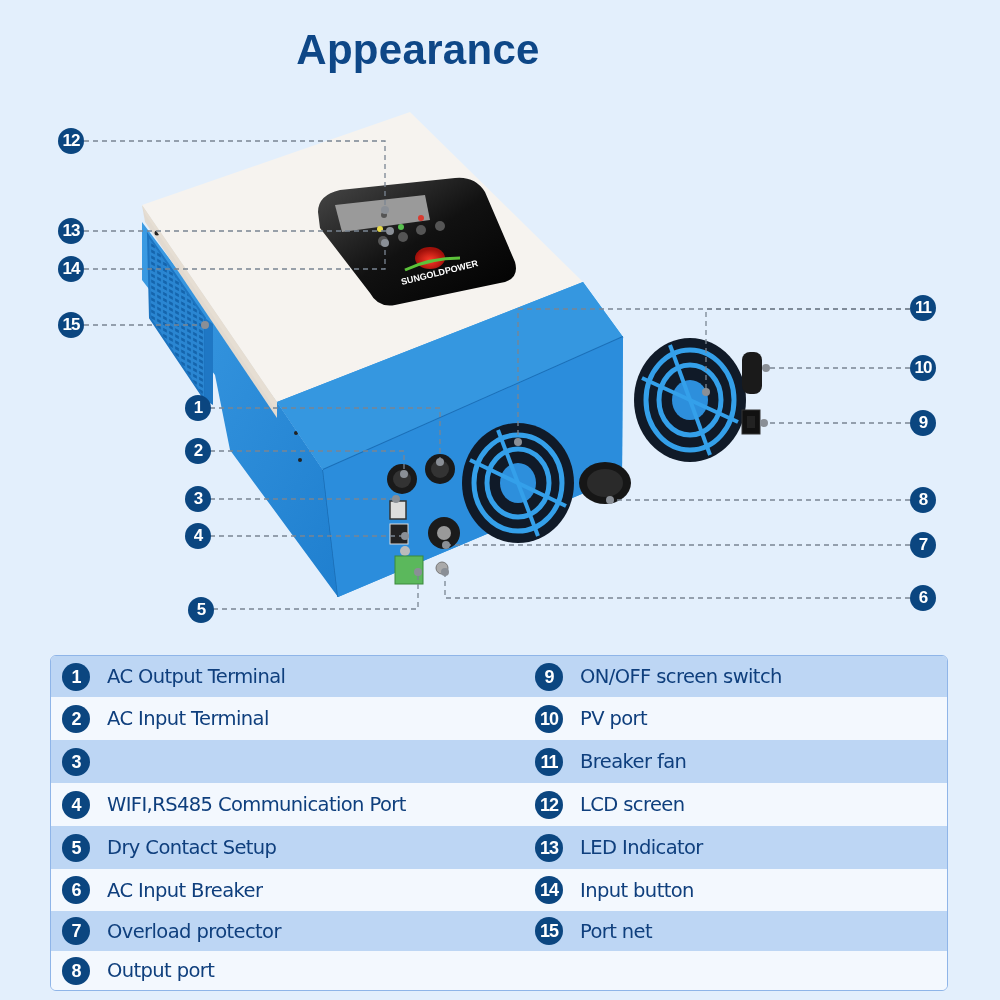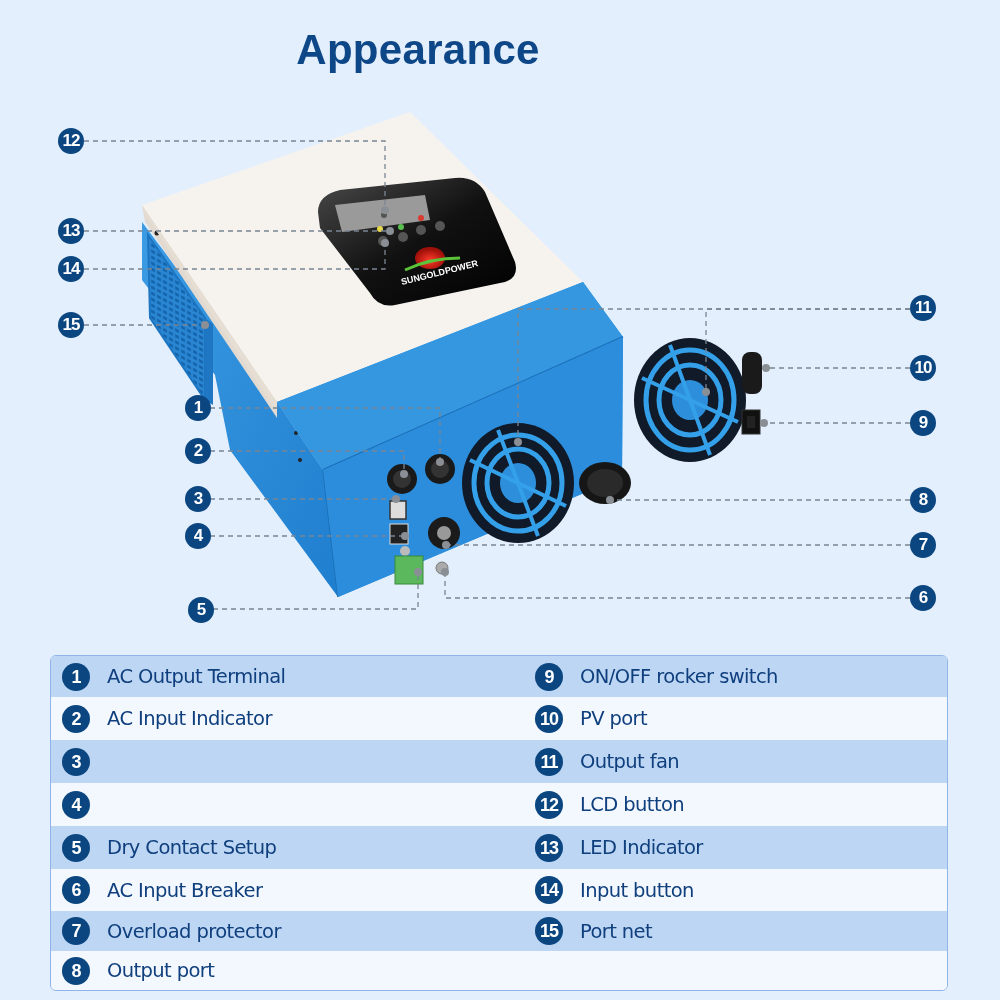--- a/index.html
+++ b/index.html
@@ -220,49 +220,50 @@
 <div class="callout" style="left:910px;top:585px">6</div>
 
 <div class="legend">
   <div class="row blue" style="top:0;height:41px">
     <div class="item" style="left:11px">
         <span class="badge">1</span>
         <span class="label">AC Output Terminal</span>
       </div>
     <div class="item" style="left:484px">
         <span class="badge">9</span>
-        <span class="label">ON/OFF rocker switch</span>
+        <span class="label">ON/OFF screen switch</span>
       </div>
   </div>
   <div class="row white" style="top:41px;height:43px">
     <div class="item" style="left:11px">
         <span class="badge">2</span>
-        <span class="label">AC Input Indicator</span>
+        <span class="label">AC Input Terminal</span>
       </div>
     <div class="item" style="left:484px">
         <span class="badge">10</span>
         <span class="label">PV port</span>
       </div>
   </div>
   <div class="row blue" style="top:84px;height:43px">
     <div class="item" style="left:11px">
         <span class="badge">3</span>
       </div>
     <div class="item" style="left:484px">
         <span class="badge">11</span>
-        <span class="label">Output fan</span>
+        <span class="label">Breaker fan</span>
       </div>
   </div>
   <div class="row white" style="top:127px;height:43px">
     <div class="item" style="left:11px">
         <span class="badge">4</span>
+        <span class="label">WIFI,RS485 Communication Port</span>
       </div>
     <div class="item" style="left:484px">
         <span class="badge">12</span>
-        <span class="label">LCD button</span>
+        <span class="label">LCD screen</span>
       </div>
   </div>
   <div class="row blue" style="top:170px;height:43px">
     <div class="item" style="left:11px">
         <span class="badge">5</span>
         <span class="label">Dry Contact Setup</span>
       </div>
     <div class="item" style="left:484px">
         <span class="badge">13</span>
         <span class="label">LED Indicator</span>

